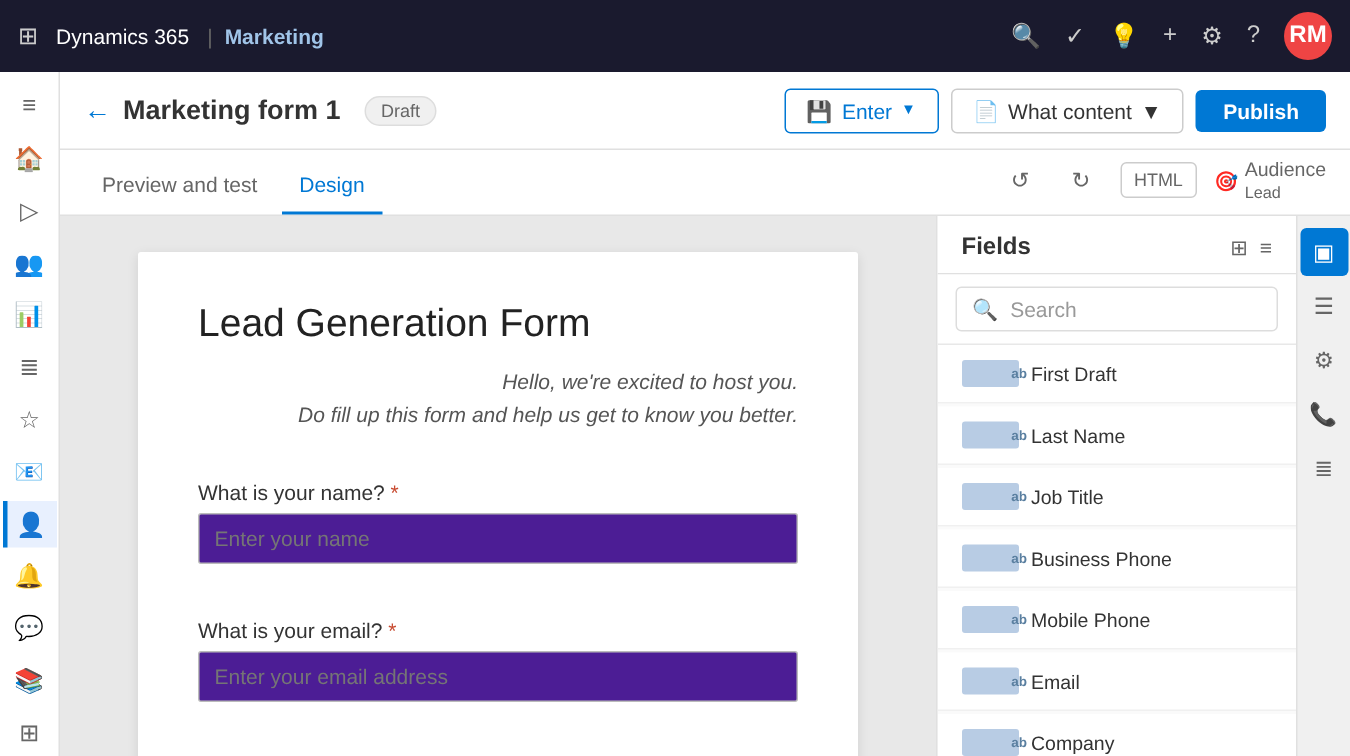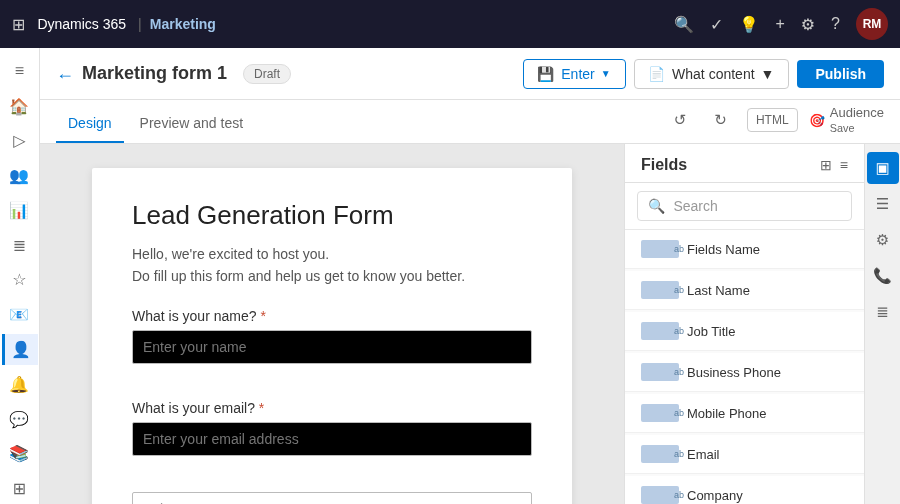--- a/index.html
+++ b/index.html
@@ -17,21 +17,21 @@
       position: fixed;
       top: 0; left: 0; right: 0;
       z-index: 100;
     }
     .top-nav .nav-grid-icon { color: #ccc; font-size: 16px; margin-right: 4px; }
     .top-nav .brand-name { font-size: 14px; color: white; font-weight: 400; margin-right: 4px; }
     .top-nav .app-name { font-size: 14px; color: #a0c4e8; font-weight: 600; }
     .top-nav .nav-spacer { flex: 1; }
     .top-nav .nav-icons { display: flex; gap: 16px; align-items: center; }
     .top-nav .nav-icon { color: #ccc; font-size: 16px; cursor: pointer; }
-    .top-nav .avatar { width: 32px; height: 32px; border-radius: 50%; background: #7f1d1d; display: flex; align-items: center; justify-content: center; color: white; font-size: 12px; font-weight: 600; cursor: pointer; }
+    .top-nav .avatar { width: 32px; height: 32px; border-radius: 50%; background: #ef4444; display: flex; align-items: center; justify-content: center; color: white; font-size: 16px; font-weight: 600; cursor: pointer; }
 
     
     .left-sidebar {
       position: fixed;
       top: 48px;
       left: 0;
       width: 40px;
       bottom: 0;
       background: #fff;
       border-right: 1px solid #e0e0e0;
@@ -175,32 +175,32 @@
     }
     .form-card {
       background: white;
       width: 480px;
       min-height: 400px;
       padding: 32px 40px;
       border-radius: 2px;
       box-shadow: 0 2px 8px rgba(0,0,0,0.1);
     }
     .form-card h1 { font-size: 26px; font-weight: 400; color: #222; text-align: left; margin-bottom: 12px; }
-    .form-card .subtitle { font-size: 14px; color: #555; text-align: left; line-height: 1.6; margin-bottom: 20px; }
+    .form-card .subtitle { font-size: 14px; color: #555; text-align: right; line-height: 1.6; margin-bottom: 32px; font-style: italic; }
     .form-group { margin-bottom: 36px; }
     .form-label { font-size: 14px; color: #333; margin-bottom: 6px; display: block; }
     .form-label .required { color: #c84b31; }
     .form-input {
       width: 100%;
       padding: 8px 10px;
       border: 1px solid #bbb;
       border-radius: 2px;
       font-size: 14px;
       color: #999;
-      background: #000000;
+      background: #4c1d95;
     }
     .form-select {
       width: 100%;
       padding: 8px 10px;
       border: 1px solid #bbb;
       border-radius: 2px;
       font-size: 14px;
       color: #999;
       background: white;
       appearance: none;
@@ -274,21 +274,21 @@
     .field-icon {
       width: 22px;
       height: 18px;
       background: #b8cce4;
       border-radius: 2px;
       display: flex;
       align-items: center;
       justify-content: center;
       font-size: 9px;
       color: #5a7fa0;
-      font-weight: 400;
+      font-weight: 700;
       flex-shrink: 0;
       padding-left: 38px;
     }
     .field-name { font-size: 13px; color: #333; }
 
     
     .right-icons-panel {
       width: 36px;
       background: #f0f0f0;
       border-left: 1px solid #e0e0e0;
@@ -363,29 +363,29 @@
       <button class="btn-check">
         <span>📄</span>
         <span>What content</span>
         <span class="chevron">▼</span>
       </button>
       <button class="btn-publish">Publish</button>
     </div>
   </div>
 
   <div class="tab-bar">
+    <div class="tab">Preview and test</div>
     <div class="tab active">Design</div>
-    <div class="tab">Preview and test</div>
     <div class="tab-actions">
       <span class="tab-icon-btn">↺</span>
       <span class="tab-icon-btn">↻</span>
       <span class="tab-icon-btn html-btn">HTML</span>
       <span class="audience-btn">
         <span>🎯</span>
-        <span>Audience<br><small>Save</small></span>
+        <span>Audience<br><small>Lead</small></span>
       </span>
     </div>
   </div>
 
   <div class="content-area">
 
     <div class="form-canvas">
       <div class="form-card">
         <h1>Lead Generation Form</h1>
         <p class="subtitle">
@@ -424,21 +424,21 @@
       </div>
       <div class="fields-search">
         <div class="search-box">
           <span style="color:#999;font-size:14px">🔍</span>
           <input type="text" placeholder="Search" style="">
         </div>
       </div>
       <div class="fields-list" id="fields-list">
       <div class="field-item">
       <div class="field-icon">ab</div>
-      <span class="field-name">Fields Name</span>
+      <span class="field-name">First Draft</span>
     </div>
           <div class="field-item">
       <div class="field-icon">ab</div>
       <span class="field-name">Last Name</span>
     </div>
           <div class="field-item">
       <div class="field-icon">ab</div>
       <span class="field-name">Job Title</span>
     </div>
           <div class="field-item">

